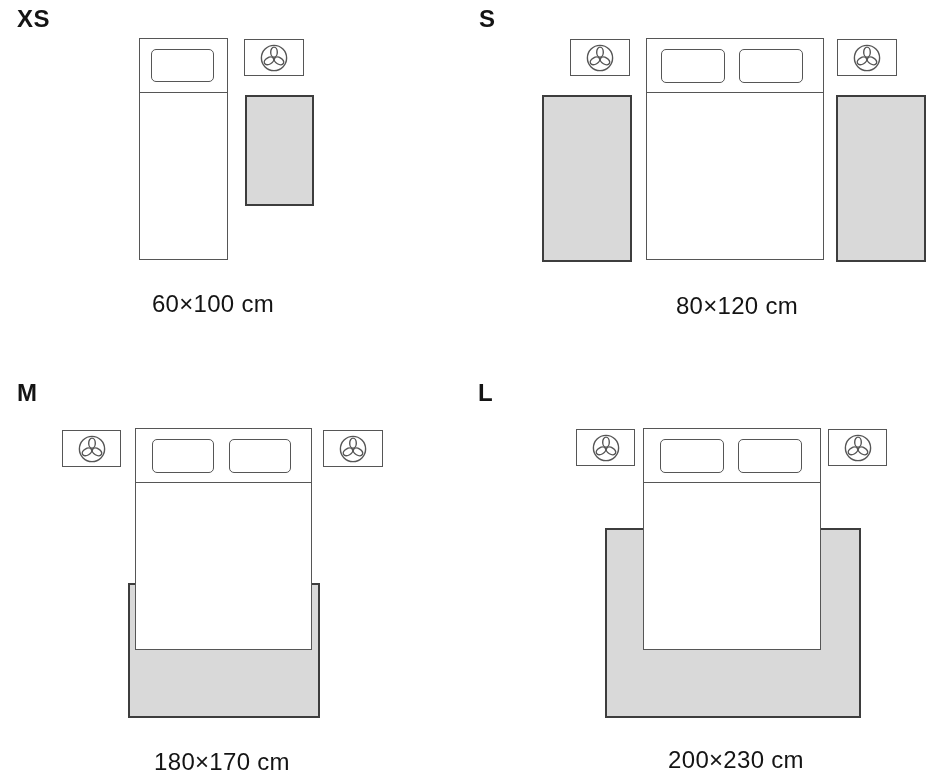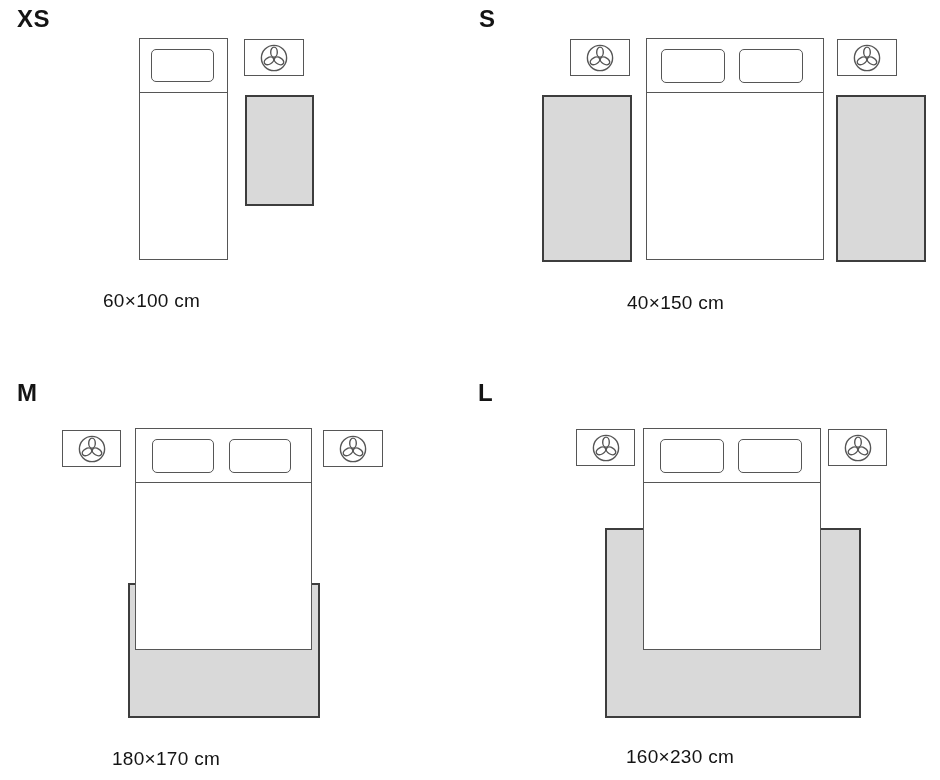--- a/index.html
+++ b/index.html
@@ -21,22 +21,22 @@
     position: absolute;
     font-size: 24px;
     font-weight: 700;
     color: var(--text, #111111);
     letter-spacing: 0.5px;
     line-height: 1.1;
   }
   .caption {
     position: absolute;
     width: 220px;
-    text-align: left;
-    font-size: 19px;
+    text-align: center;
+    font-size: 24px;
     font-weight: 400;
     color: var(--text, #1b1b1b);
     letter-spacing: 0.3px;
     line-height: 1.1;
   }
 
   .bed {
     position: absolute;
     background: #ffffff;
     border: 1px solid var(--furniture-border, #5a5a5a);
@@ -170,21 +170,21 @@
         <circle cx="15" cy="15" r="12.6"></circle>
         <ellipse cx="15" cy="9.2" rx="3.3" ry="5.1"></ellipse>
         <ellipse cx="15" cy="9.2" rx="3.3" ry="5.1" transform="rotate(120 15 15)"></ellipse>
         <ellipse cx="15" cy="9.2" rx="3.3" ry="5.1" transform="rotate(240 15 15)"></ellipse>
       </svg>
     </div>
 
     <div class="rug s-rug-left"></div>
     <div class="rug s-rug-right"></div>
 
-    <div class="caption s-caption">40×150 cm</div>
+    <div class="caption s-caption">80×120 cm</div>
   </div>
 
   <div>
     <div class="size-label m-label">M</div>
 
     <div class="bed m-bed">
       <div class="headboard">
         <div class="pillow m-pillow-1"></div>
         <div class="pillow m-pillow-2"></div>
       </div>
@@ -234,16 +234,16 @@
       <svg width="30" height="30" viewBox="0 0 30 30">
         <circle cx="15" cy="15" r="12.6"></circle>
         <ellipse cx="15" cy="9.2" rx="3.3" ry="5.1"></ellipse>
         <ellipse cx="15" cy="9.2" rx="3.3" ry="5.1" transform="rotate(120 15 15)"></ellipse>
         <ellipse cx="15" cy="9.2" rx="3.3" ry="5.1" transform="rotate(240 15 15)"></ellipse>
       </svg>
     </div>
 
     <div class="rug l-rug"></div>
 
-    <div class="caption l-caption">160×230 cm</div>
+    <div class="caption l-caption">200×230 cm</div>
   </div>
 
 </div>
 
 </body></html>

